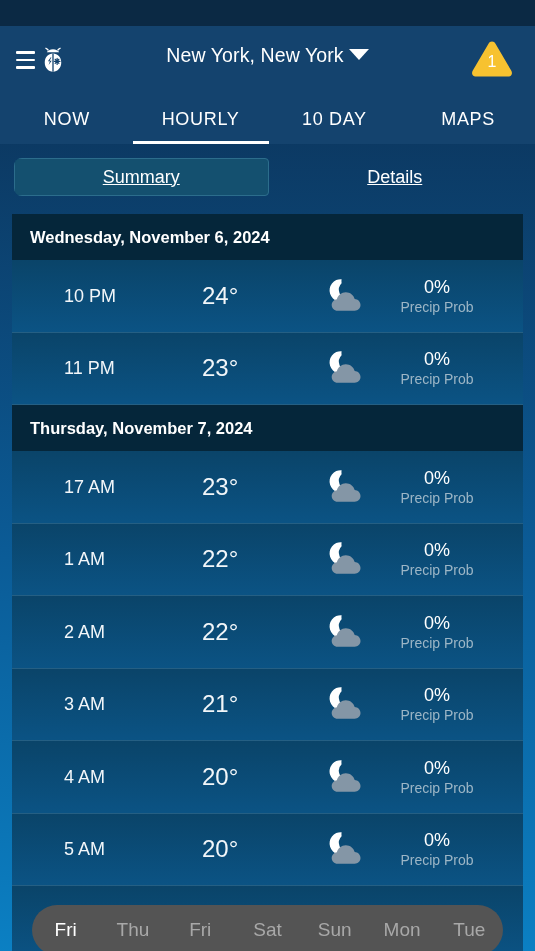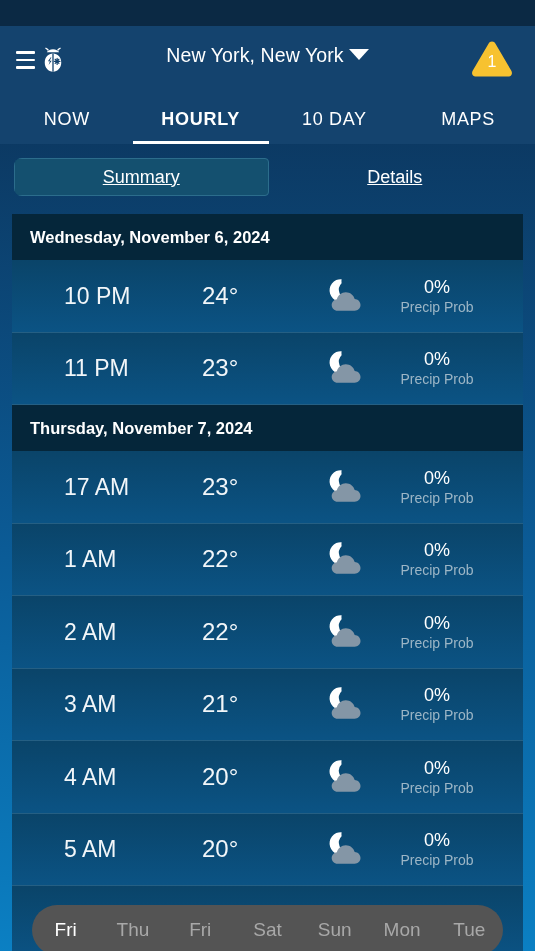--- a/index.html
+++ b/index.html
@@ -109,21 +109,21 @@
     flex: 1;
     text-align: center;
     color: #ffffff;
     font-size: 18px;
     letter-spacing: 0.7px;
     padding-bottom: 14px;
     position: relative;
     cursor: pointer;
     user-select: none;
   }
-  .tab.active { font-weight: bold; }
+  .tab.active { font-weight: normal; }
   .tab.active::after {
     content: "";
     position: absolute;
     left: 50%;
     transform: translateX(-50%);
     bottom: 0;
     width: 136px;
     height: 3px;
     background: #ffffff;
   }
@@ -182,21 +182,21 @@
     background: linear-gradient(180deg,#0a4469 0%,#0b5384 100%);
     border-bottom: 1px solid rgba(120,175,210,0.25);
     box-sizing: border-box;
   }
   .row .time {
     position: absolute;
     left: 52px;
     top: 50%;
     transform: translateY(-50%);
     color: #f2f6f9;
-    font-size: 23px;
+    font-size: 18px;
   }
   .row .temp {
     position: absolute;
     left: 190px;
     top: 50%;
     transform: translateY(-50%);
     color: #f2f6f9;
     font-size: 24px;
   }
   .row .ico {

